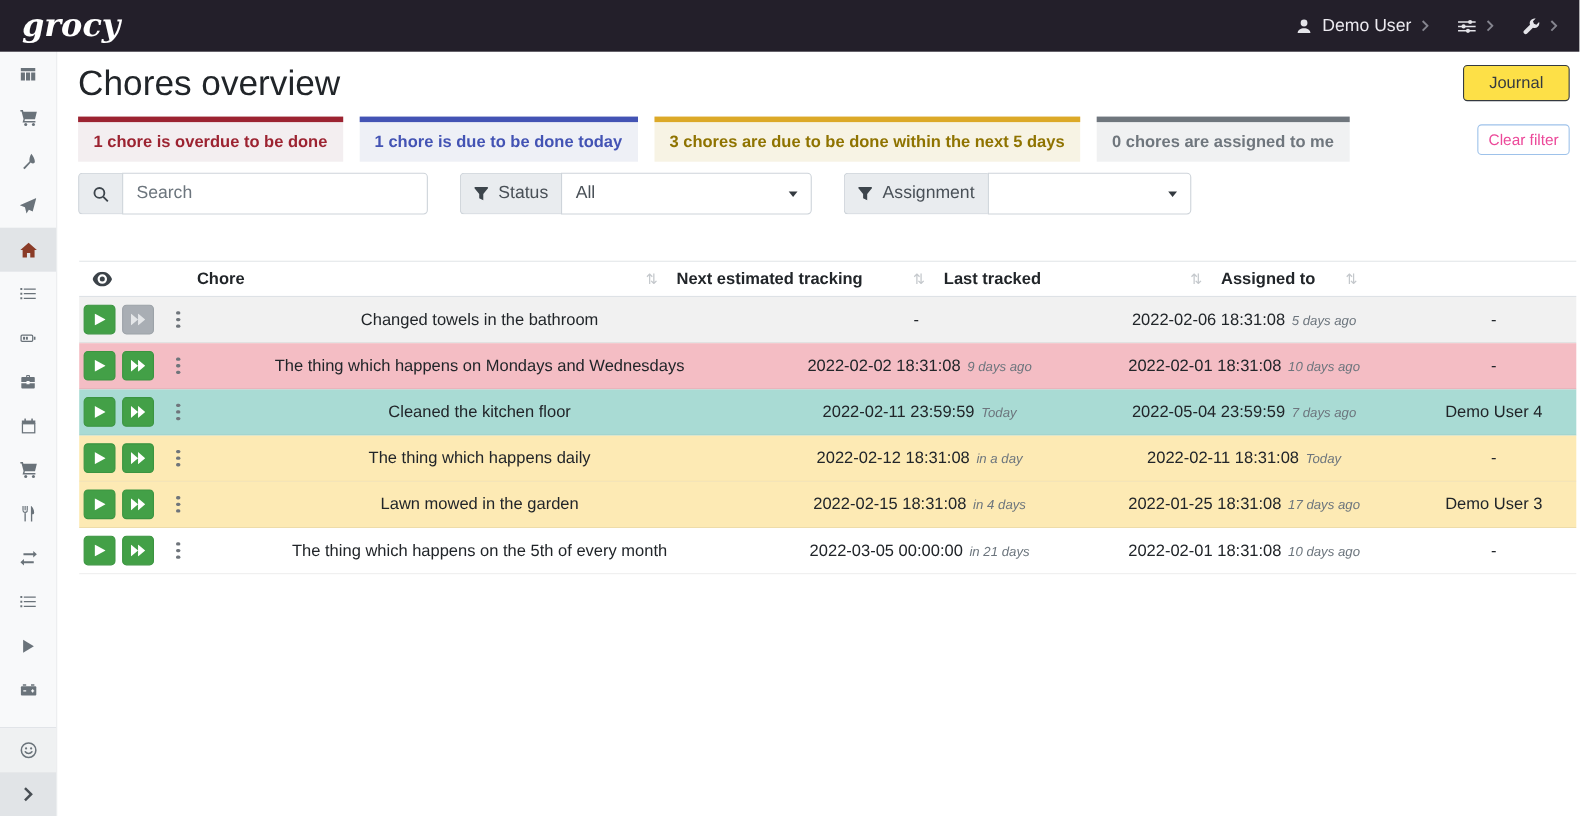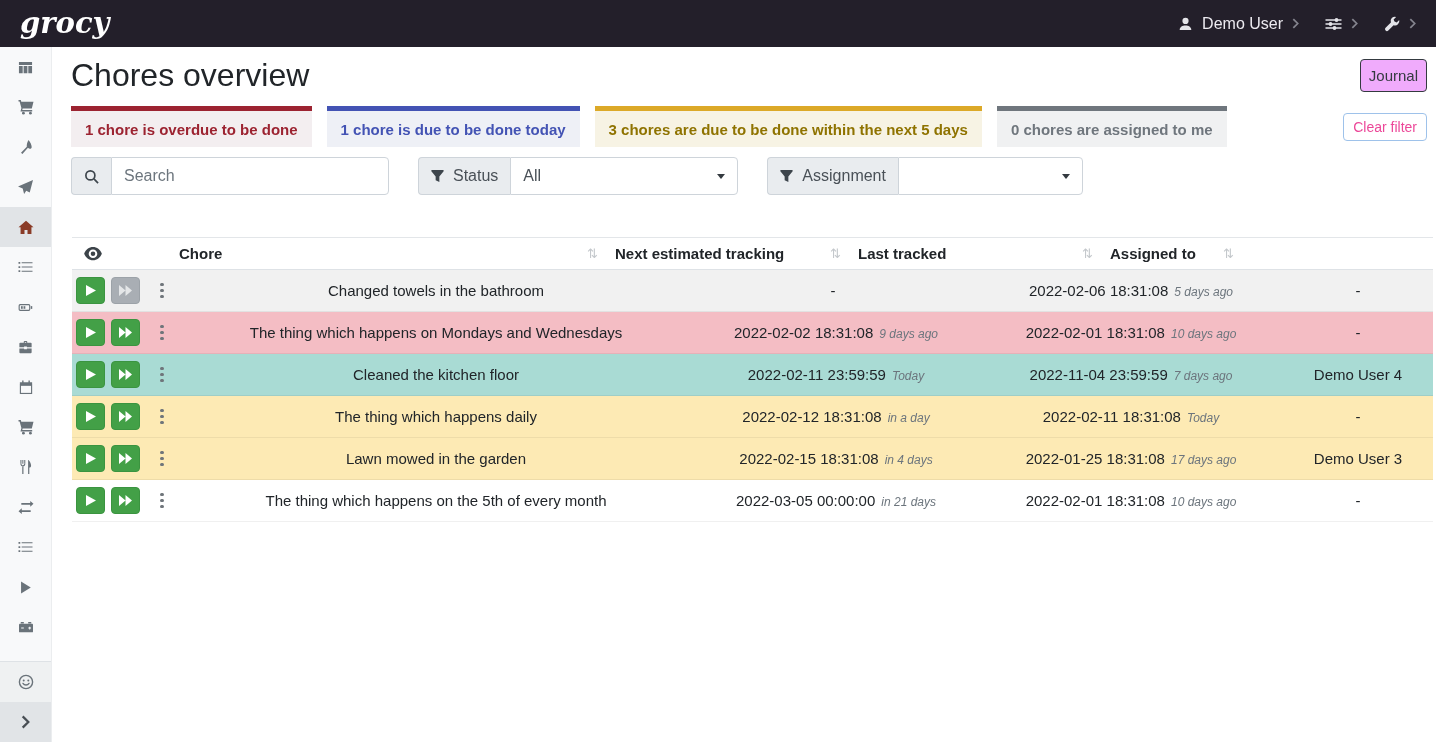--- a/index.html
+++ b/index.html
@@ -49,22 +49,22 @@
     height: 40px; flex: none; background: #e1e4e7; color: #484e54;
     display: flex; align-items: center; justify-content: center; cursor: pointer;
   }
 
   
   .main { position: absolute; top: 47px; left: 52px; width: 1384px; height: 509px; }
 
   .page-head { display: flex; align-items: center; justify-content: space-between; padding: 9px 9px 0 19px; }
   .page-title { font-size: 32px; line-height: 38px; font-weight: 500; color: #212529; }
   .btn-journal {
-    border: 1px solid #343a40; background: #f0abfc; color: #343a40;
-    font-size: 15px; padding: 7px 8px; border-radius: 4px; cursor: pointer;
+    border: 1px solid #343a40; background: #fde047; color: #343a40;
+    font-size: 15px; padding: 7px 23px; border-radius: 4px; cursor: pointer;
   }
 
   
   .banner-row { display: flex; align-items: center; padding: 12px 9px 0 19px; }
   .banner {
     height: 41px; border-top: 5px solid; display: flex; align-items: center;
     padding: 16px 14px; font-weight: 700; font-size: 15px; white-space: nowrap;
     margin-right: 15px; cursor: pointer;
   }
   .banner.overdue { border-color: #9c2331; background: #f3eef0; color: #9c2331; }
@@ -436,21 +436,21 @@
             </svg>
           </button>
         <button class="btn-dots">
             <span class="dot"></span>
             <span class="dot"></span>
             <span class="dot"></span>
           </button>
       </div>
       <div class="cell-chore">Cleaned the kitchen floor</div>
       <div><span class="ts">2022-02-11 23:59:59</span><span class="rel">Today</span></div>
-      <div><span class="ts">2022-11-04 23:59:59</span><span class="rel">7 days ago</span></div>
+      <div><span class="ts">2022-05-04 23:59:59</span><span class="rel">7 days ago</span></div>
       <div>Demo User 4</div>
     </div>
 
     <div class="trow soon">
       <div class="cell-controls">
         <button class="btn-track">
             <svg width="10" height="11" viewBox="0 0 10 11" fill="currentColor">
               <path d="M0 0l10 5.5L0 11z"></path>
             </svg>
           </button>

